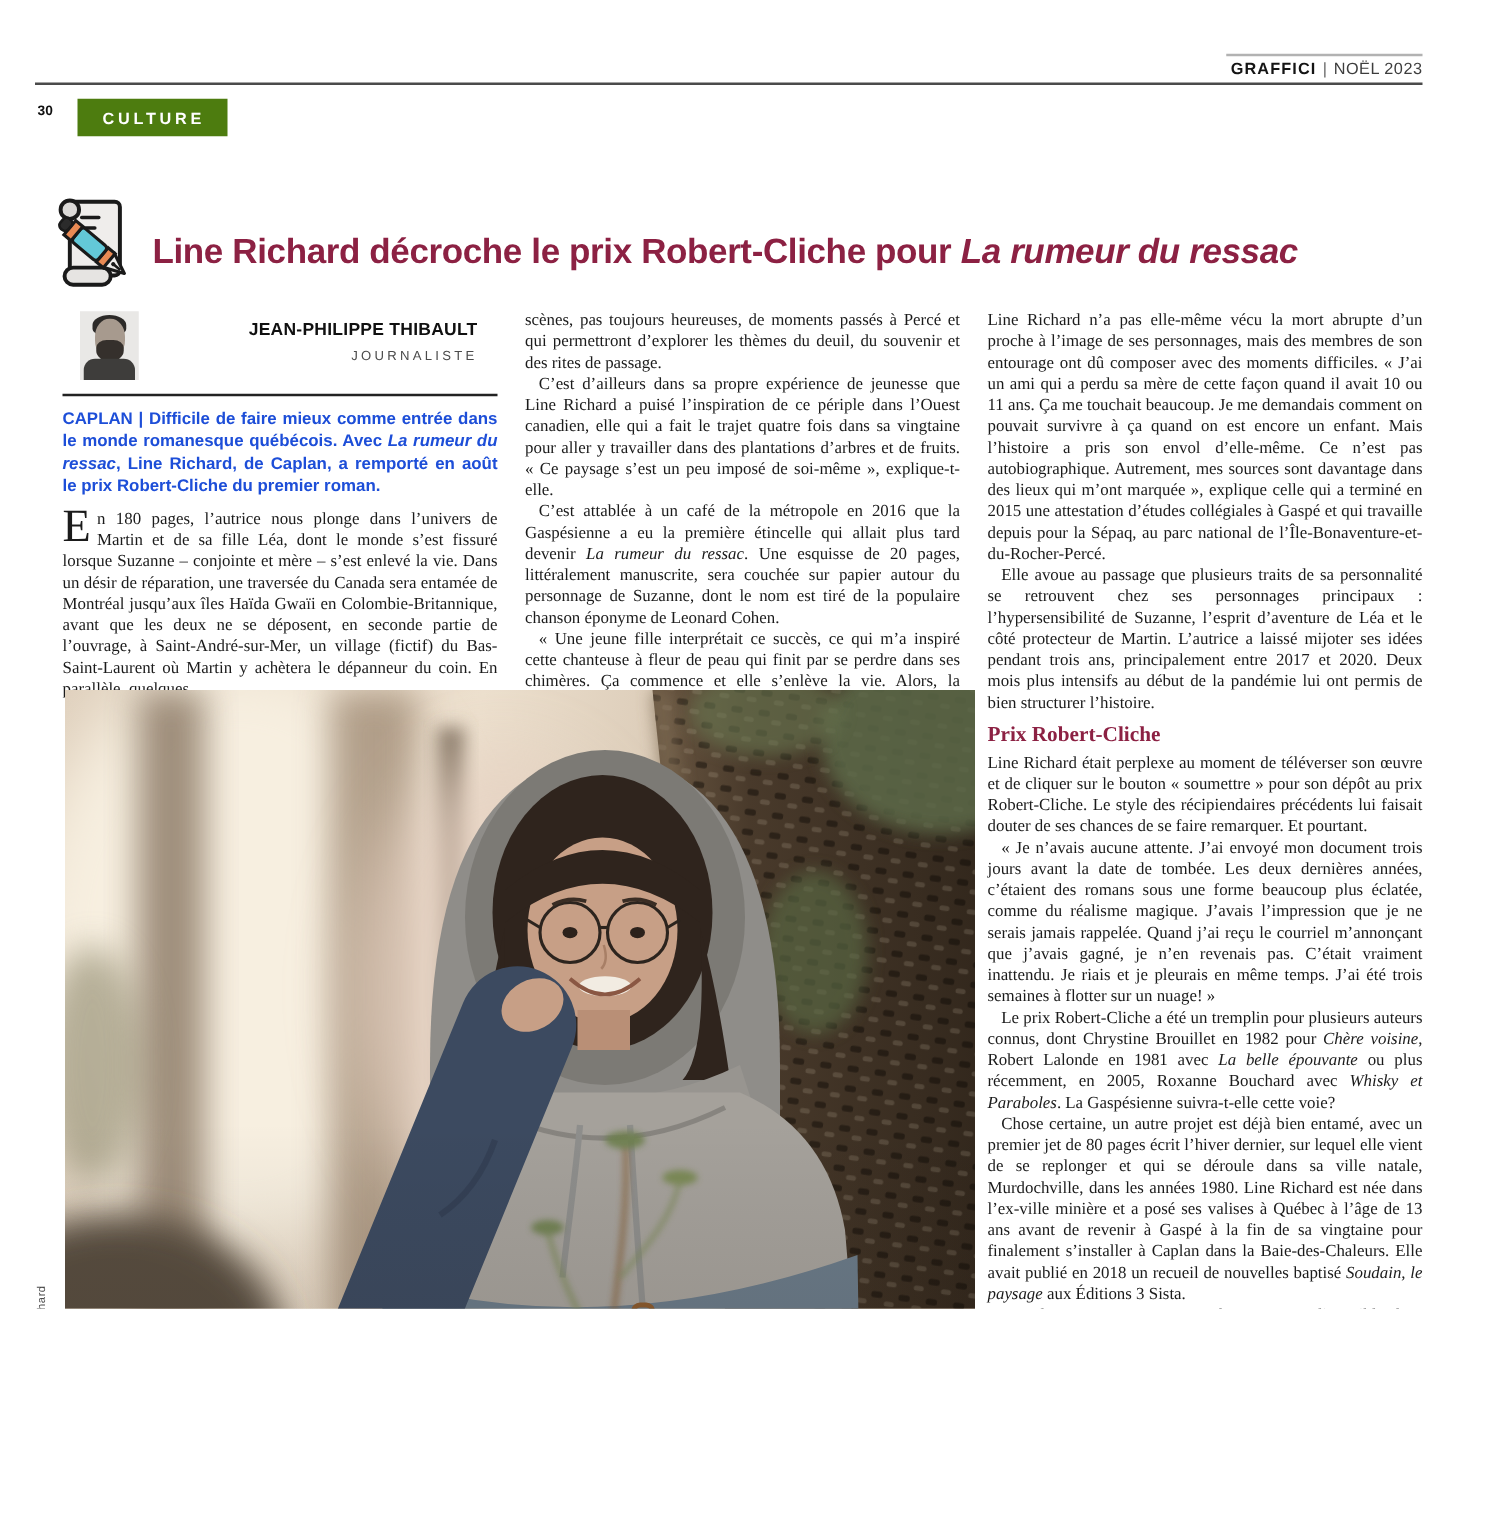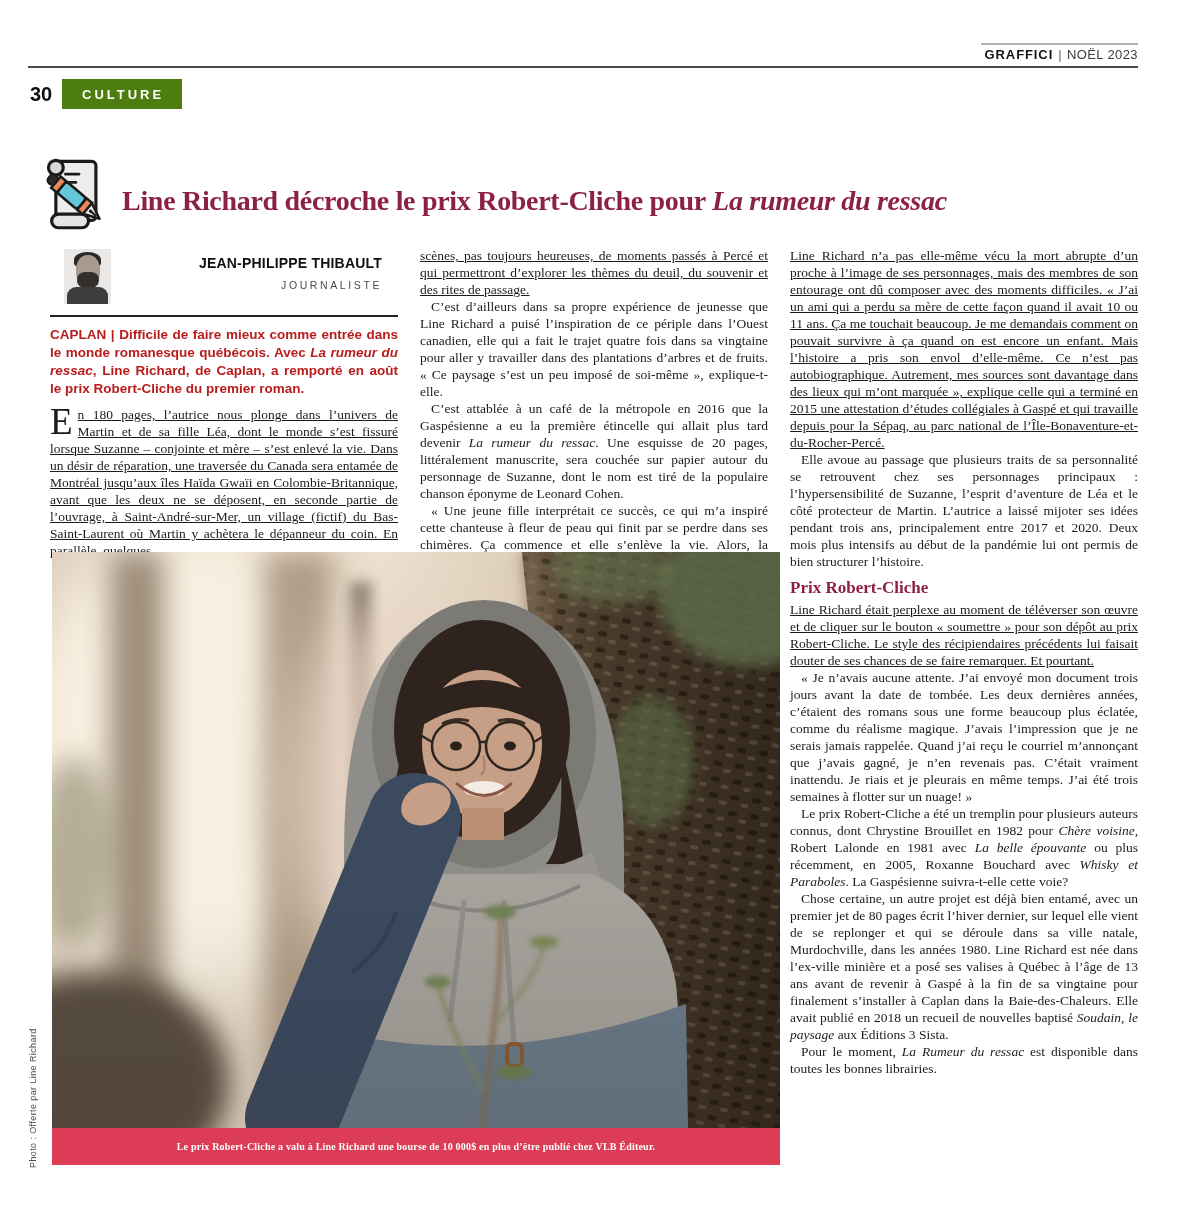--- a/index.html
+++ b/index.html
@@ -1,67 +1,67 @@
 <!DOCTYPE html>
 <html lang="fr"><head>
 <meta charset="utf-8">
 <style>
   html,body{margin:0;padding:0;background:#ffffff;}
-  .page{position:relative;width:1188px;height:1215px;background:#fff;overflow:hidden;
+  .page{position:relative;width:1188px;height:1047px;background:#fff;overflow:hidden;
         font-family:"Liberation Serif", serif;color:#1b1b1b;}
 
   
   .mast-topline{position:absolute;left:981px;top:43px;width:157px;height:2px;background:#b2b2b2;}
   .masthead{position:absolute;top:47px;right:50px;font-family:"Liberation Sans",sans-serif;
             font-size:13px;color:#3d3d3d;letter-spacing:.4px;white-space:nowrap;}
   .masthead .brand{font-weight:bold;color:#141414;letter-spacing:.9px;}
   .masthead .sep{margin:0 5px;color:#666;}
   .rule-full{position:absolute;left:28px;top:66px;width:1110px;height:2px;background:#4a4a4a;}
   .pagenum{position:absolute;left:30px;top:83px;font-family:"Liberation Sans",sans-serif;
-           font-weight:bold;font-size:20px;color:#101010;}
+           font-weight:bold;font-size:11px;color:#101010;}
   .section-tag{position:absolute;left:62px;top:79px;background:#4d7c0f;color:#fff;
                font-family:"Liberation Sans",sans-serif;font-weight:bold;font-size:13px;
                letter-spacing:3px;padding:8px 18px 7px 20px;}
 
   
   .title-icon{position:absolute;left:44px;top:154px;width:68px;height:78px;}
   .headline{position:absolute;left:122px;top:185px;width:1020px;margin:0;
-            font-family:Liberation Serif, serif;font-weight:bold;font-size:28px;
+            font-family:Liberation Sans, sans-serif;font-weight:bold;font-size:28px;
             letter-spacing:-0.3px;color:#8c2143;}
   .headline i{font-style:italic;}
 
   
   .col{position:absolute;top:245px;width:348px;font-size:13.5px;line-height:17px;
        text-align:justify;}
   #col1{left:50px;}
   #col2{left:420px;top:247px;}
   #col3{left:790px;top:247px;}
   .col p.bp{margin:0;text-indent:11px;}
-  .col [data-bind-paras] > p.bp:first-child{text-indent:0;text-decoration:underline;}
+  .col [data-bind-paras] > p.bp:first-child{text-indent:0;}
 
   
   .byline{position:relative;height:72px;}
   .byline-photo{position:absolute;left:14px;top:4px;width:47px;height:55px;background:#e9e8e6;
                 overflow:hidden;}
   .bp-hair{position:absolute;left:10px;top:3px;width:27px;height:16px;background:#2c2a28;
            border-radius:50% 50% 30% 30%;}
   .bp-head{position:absolute;left:12px;top:6px;width:24px;height:30px;background:#a79a8e;
            border-radius:48% 48% 42% 42%;}
   .bp-beard{position:absolute;left:13px;top:23px;width:22px;height:17px;background:#35302c;
             border-radius:38% 38% 50% 50%;}
   .bp-body{position:absolute;left:3px;bottom:-3px;width:41px;height:20px;background:#3e3d3b;
            border-radius:9px 9px 0 0;}
   .byline-text{position:absolute;right:16px;top:10px;text-align:right;
                font-family:"Liberation Sans",sans-serif;}
   .byline-name{font-weight:bold;font-size:14px;color:#101010;letter-spacing:.2px;}
   .byline-role{margin-top:5px;font-size:10.5px;letter-spacing:2.6px;color:#4a4a4a;}
   .byline-rule{position:absolute;left:0;right:0;top:70px;height:2px;background:#222;}
 
   .lede{margin-top:9px;font-family:"Liberation Sans",sans-serif;font-weight:bold;
-        font-size:13.5px;line-height:18px;color:#b91c1c;text-align:justify;}
+        font-size:13.5px;line-height:18px;color:#1d4ed8;text-align:justify;}
   .lede i{font-style:italic;}
   #col1 .bodytext{margin-top:8px;}
 
   .dc{float:left;font-size:37px;line-height:29px;padding:1px 5px 0 0;color:#1b1b1b;}
 
   .section-heading{margin:9px 0 5px;font-family:"Liberation Serif",serif;font-weight:bold;
                    font-size:17px;color:#8c2143;text-align:left;}
 
   
   .photo{position:absolute;left:52px;top:552px;width:728px;height:576px;overflow:hidden;

